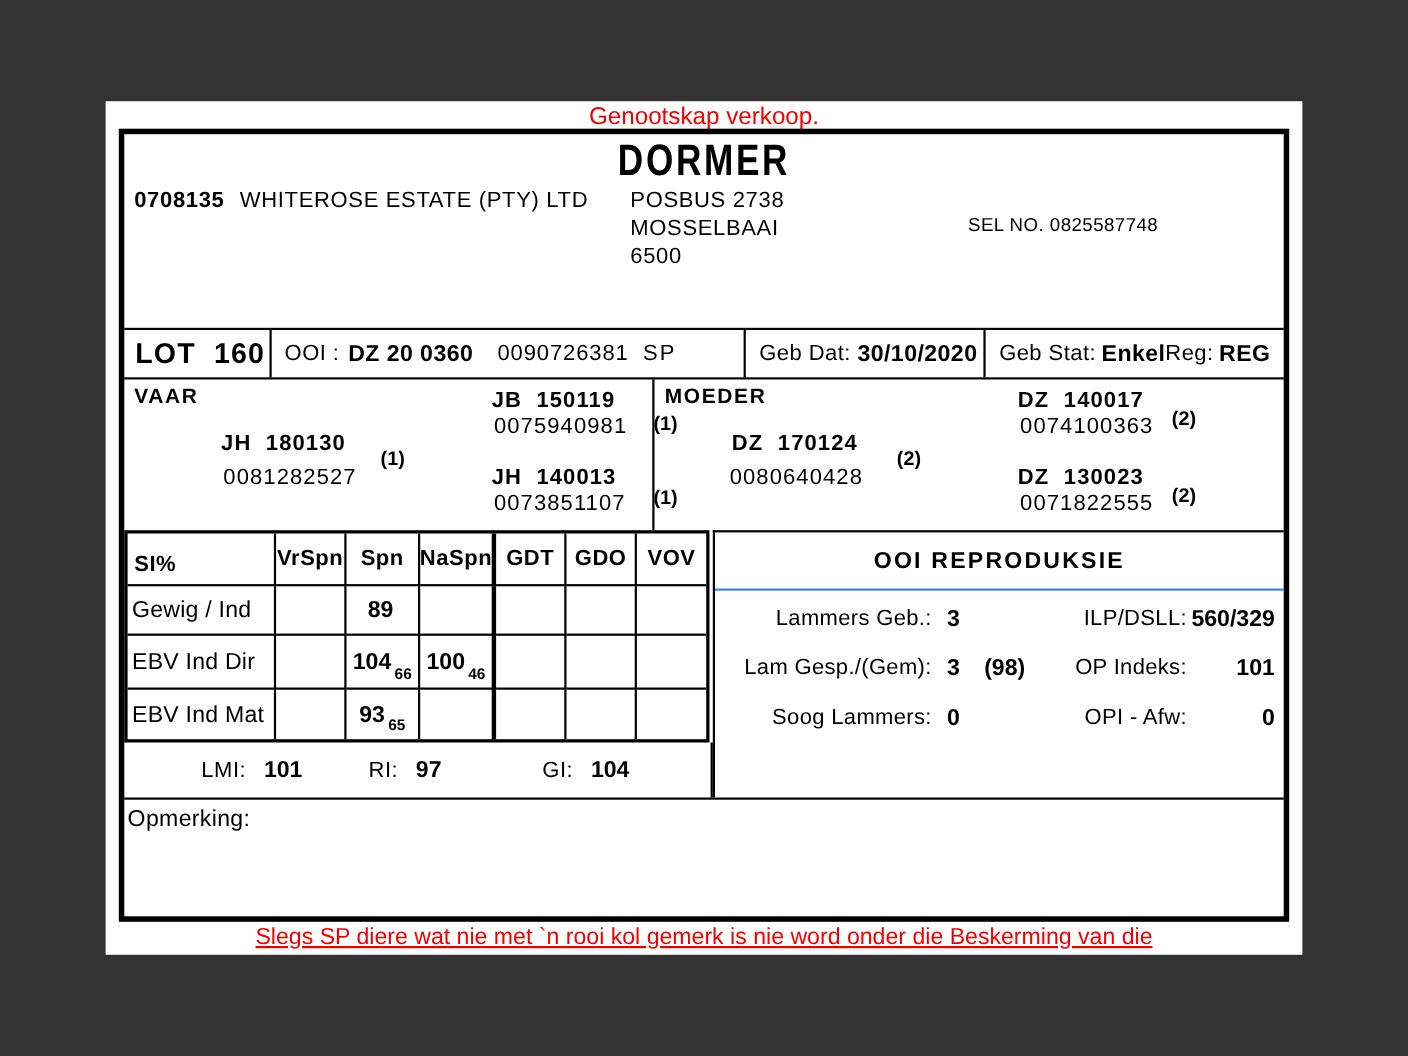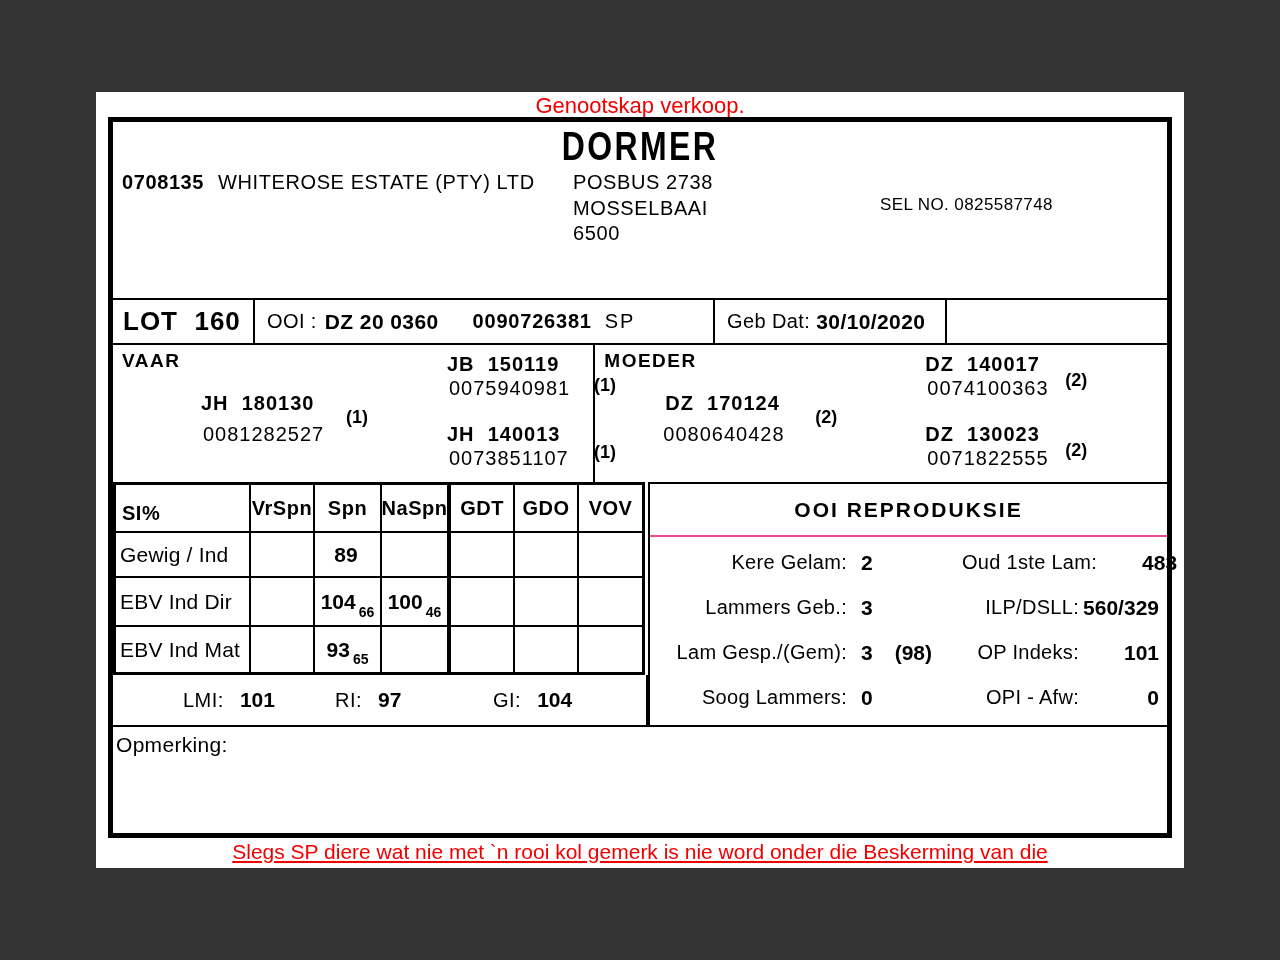--- a/index.html
+++ b/index.html
@@ -26,21 +26,21 @@
   
   .lot-row{position:absolute;left:0;top:178px;width:1054px;height:45px;border-bottom:2px solid #000;
            box-sizing:border-box;display:flex;}
   .lcell{display:flex;align-items:center;box-sizing:border-box;}
   .lcell .lab{font-size:20px;letter-spacing:0.4px;white-space:pre;}
   .lcell .val{font-size:21px;font-weight:bold;letter-spacing:0.4px;white-space:pre;}
   .cell-lot{width:142px;border-right:2px solid #000;padding-left:10px;font-size:26px;font-weight:bold;
             letter-spacing:1px;white-space:pre;}
   .cell-ooi{width:460px;border-right:2px solid #000;padding-left:12px;}
   .cell-ooi .idv{margin-left:8px;}
-  .cell-ooi .tag{margin-left:34px;font-size:20px;letter-spacing:0.8px;font-weight:bold;}
+  .cell-ooi .tag{margin-left:22px;font-size:20px;letter-spacing:0.8px;}
   .cell-ooi .spf{margin-left:13px;font-size:20px;letter-spacing:2px;}
   .cell-geb{width:232px;border-right:2px solid #000;padding-left:12px;}
   .cell-geb .val{margin-left:6px;}
   .cell-stat{flex:1;padding:0 12px 0 12px;}
   .cell-stat .val{margin-left:5px;}
   .flex-sp{flex:1;}
 
   
   .ped-row{position:absolute;left:0;top:223px;width:950px;height:137px;display:flex;}
   .ped-half{position:relative;box-sizing:border-box;height:100%;}
@@ -79,21 +79,21 @@
   
   .lmi-row{position:absolute;left:0;top:553px;width:535px;height:50px;border-right:2px solid #000;box-sizing:border-box;text-align:center;}
   .lmi-group{position:absolute;top:0;height:100%;display:flex;align-items:center;}
   .lmi-group .lab{font-size:20px;letter-spacing:0.5px;}
   .lmi-group .val{font-size:21px;font-weight:bold;margin-left:16px;}
   .lmi-g1{left:70px;} .lmi-g2{left:222px;} .lmi-g3{left:380px;}
 
   
   .repro-box{position:absolute;left:535px;top:360px;width:519px;height:243px;border-left:2px solid #000;
              border-top:2px solid #000;box-sizing:border-box;}
-  .repro-title{height:53px;border-bottom:2px solid #ec4899;display:flex;align-items:center;justify-content:center;
+  .repro-title{height:53px;border-bottom:2px solid #3b82f6;display:flex;align-items:center;justify-content:center;
                font-weight:bold;font-size:21px;letter-spacing:2px;box-sizing:border-box;}
   .repro-rows{margin-top:3px;}
   .repro-grid-row{display:grid;grid-template-columns:197px 115px 1fr 80px;height:45px;align-items:center;
                   padding-right:8px;box-sizing:border-box;}
   .r-lab{text-align:right;font-size:20px;letter-spacing:0.3px;white-space:pre;}
   .r-val-l{font-weight:bold;font-size:21px;padding-left:14px;display:flex;align-items:center;}
   .r-val-extra{margin-left:22px;font-weight:bold;font-size:21px;}
   .r-val-r{font-weight:bold;font-size:21px;text-align:right;white-space:pre;}
 
   
@@ -124,20 +124,27 @@
         <div class="lcell cell-lot">LOT  160</div>
         <div class="lcell cell-ooi">
           <span class="lab">OOI :</span>
           <span class="val idv">DZ 20 0360</span>
           <span class="tag">0090726381</span>
           <span class="spf">SP</span>
         </div>
         <div class="lcell cell-geb">
           <span class="lab">Geb Dat:</span>
           <span class="val">30/10/2020</span>
+        </div>
+        <div class="lcell cell-stat">
+          <span class="lab">Geb Stat:</span>
+          <span class="val">Enkel</span>
+          <span class="flex-sp"></span>
+          <span class="lab">Reg:</span>
+          <span class="val">REG</span>
         </div>
       </div>
 
       <div class="ped-row">
         <div class="ped-half left">
           <div class="ped-item ped-label">VAAR</div>
           <div class="ped-item pid p-sire-id">JH  180130</div>
           <div class="ped-item pno p-sire-no">0081282527</div>
           <div class="ped-item pflag p-sire-flag">(1)</div>
           <div class="ped-item pid p-gsire-id">JB  150119</div>
@@ -249,29 +256,20 @@
         <div class="lmi-group lmi-g3">
           <span class="lab">GI:</span>
           <span class="val">104</span>
         </div>
       </div>
 
       <div class="repro-box">
         <div class="repro-title">OOI REPRODUKSIE</div>
         <div class="repro-rows">
           <div class="repro-grid-row">
-            <div class="r-lab">Kere Gelam:</div>
-            <div class="r-val-l">
-                <span>2</span>
-                <span class="r-val-extra"></span>
-              </div>
-            <div class="r-lab">Oud 1ste Lam:</div>
-            <div class="r-val-r">483</div>
-          </div>
-          <div class="repro-grid-row">
             <div class="r-lab">Lammers Geb.:</div>
             <div class="r-val-l">
                 <span>3</span>
                 <span class="r-val-extra"></span>
               </div>
             <div class="r-lab">ILP/DSLL:</div>
             <div class="r-val-r">560/329</div>
           </div>
           <div class="repro-grid-row">
             <div class="r-lab">Lam Gesp./(Gem):</div>

